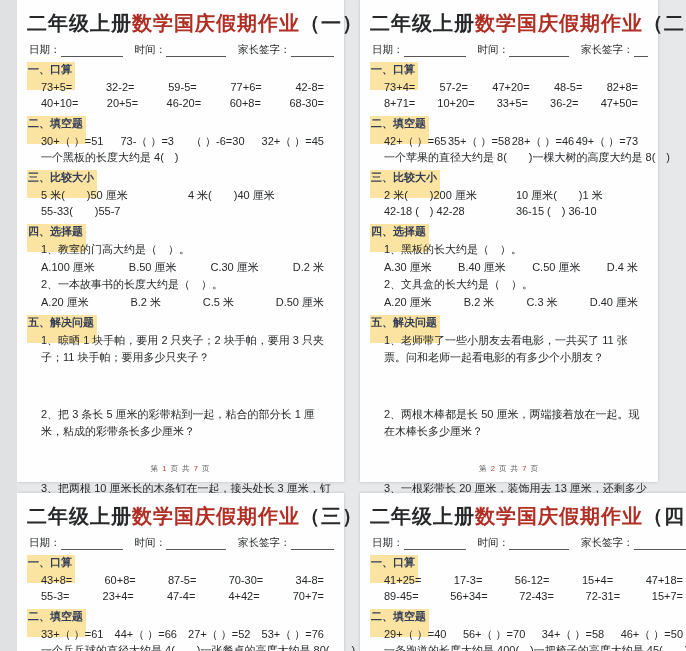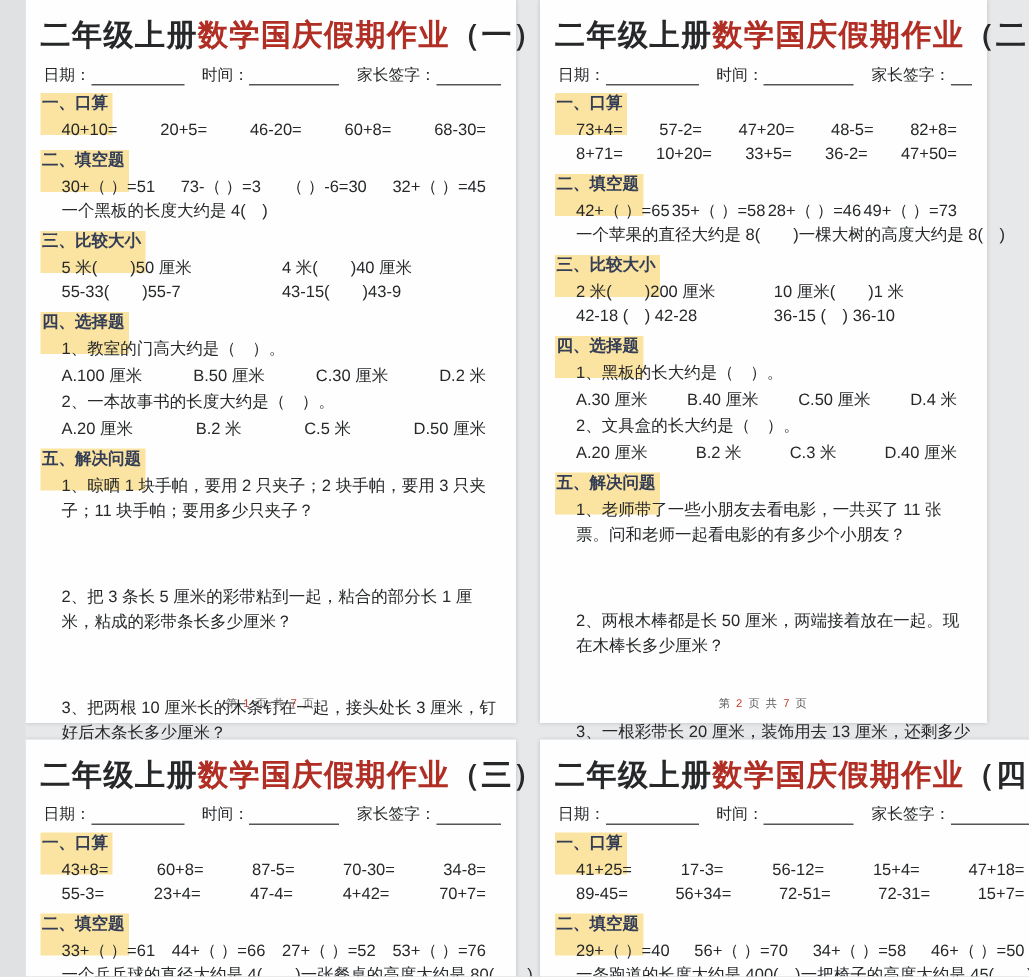--- a/index.html
+++ b/index.html
@@ -76,20 +76,27 @@
       <span>日期：</span>
         <span class="blank b1"></span>
       <span>时间：</span>
         <span class="blank b2"></span>
       <span>家长签字：</span>
         <span class="blank b3"></span>
     </div>
     <div class="lines">
         <div class="sec"><span class="sec-label">一、口算</span></div>
         <div class="row cols-5">
+          <span class="expr">73+5=</span>
+          <span class="expr">32-2=</span>
+          <span class="expr">59-5=</span>
+          <span class="expr">77+6=</span>
+          <span class="expr">42-8=</span>
+        </div>
+        <div class="row cols-5">
           <span class="expr">40+10=</span>
           <span class="expr">20+5=</span>
           <span class="expr">46-20=</span>
           <span class="expr">60+8=</span>
           <span class="expr">68-30=</span>
         </div>
         <div class="sec"><span class="sec-label">二、填空题</span></div>
         <div class="row cols-4">
           <span class="expr">30+（ ）=51</span>
           <span class="expr">73-（ ）=3</span>
@@ -99,21 +106,20 @@
         <div class="row cols-2">
           <span class="expr">一个黑板的长度大约是 4(　)</span>
         </div>
         <div class="sec"><span class="sec-label">三、比较大小</span></div>
         <div class="row cols-2">
           <span class="expr">5 米(　　)50 厘米</span>
           <span class="expr">4 米(　　)40 厘米</span>
         </div>
         <div class="row cols-2">
           <span class="expr">55-33(　　)55-7</span>
-          <span class="expr">43-15(　　)43-9</span>
         </div>
         <div class="sec"><span class="sec-label">四、选择题</span></div>
         <div class="para">1、教室的门高大约是（　）。</div>
         <div class="row cols-4">
           <span class="expr">A.100 厘米</span>
           <span class="expr">B.50 厘米</span>
           <span class="expr">C.30 厘米</span>
           <span class="expr">D.2 米</span>
         </div>
         <div class="para">2、一本故事书的长度大约是（　）。</div>
@@ -271,21 +277,21 @@
         <div class="row cols-5">
           <span class="expr">41+25=</span>
           <span class="expr">17-3=</span>
           <span class="expr">56-12=</span>
           <span class="expr">15+4=</span>
           <span class="expr">47+18=</span>
         </div>
         <div class="row cols-5">
           <span class="expr">89-45=</span>
           <span class="expr">56+34=</span>
-          <span class="expr">72-51=</span>
+          <span class="expr">72-43=</span>
           <span class="expr">72-31=</span>
           <span class="expr">15+7=</span>
         </div>
         <div class="sec"><span class="sec-label">二、填空题</span></div>
         <div class="row cols-4">
           <span class="expr">29+（ ）=40</span>
           <span class="expr">56+（ ）=70</span>
           <span class="expr">34+（ ）=58</span>
           <span class="expr">46+（ ）=50</span>
         </div>

